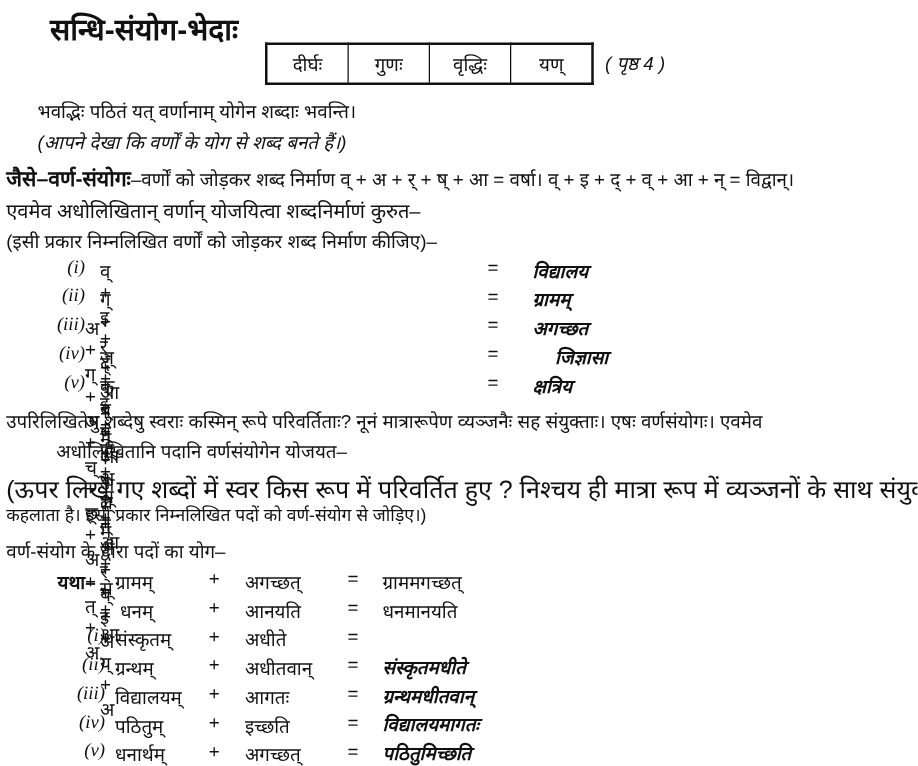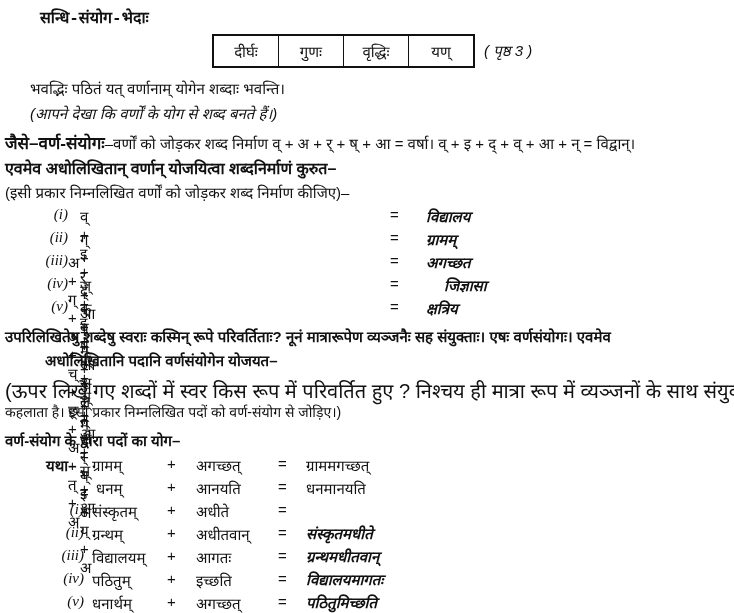--- a/index.html
+++ b/index.html
@@ -11,41 +11,41 @@
       width: 734px;
       height: 613px;
       position: relative;
       overflow: hidden;
       font-family: "Liberation Sans", "DejaVu Sans", sans-serif;
       color: #111111;
     }
     .abs { position: absolute; white-space: nowrap; }
     .title {
       left: 40px; top: 6px;
-      font-size: 16px; font-weight: bold; font-family: Liberation Mono, monospace;
+      font-size: 24px; font-weight: bold;
     }
     .sandhi-table {
       position: absolute;
       left: 212px; top: 34px;
       border-collapse: collapse;
       border: 2px solid #111;
     }
     .sandhi-table td {
       border: 1px solid #111;
       width: 64px; height: 30px;
       text-align: center;
       font-size: 15px;
       padding: 0;
     }
     .page-ref {
       left: 484px; top: 40px;
       font-size: 15px; font-style: italic;
     }
     .line { font-size: 15px; }
-    .bold { font-weight: bold; }
+    .bold { font-weight: normal; }
     .bold-lg { font-weight: bold; font-size: 17px; }
     .ex-row {
       position: absolute;
       font-size: 15px;
       height: 22px;
     }
     .ex-num { position: absolute; font-style: italic; font-family: "Liberation Serif", serif; text-align: right; width: 38px; }
     .ex-expr { position: absolute; }
     .ex-eq { position: absolute; }
     .ex-res { position: absolute; font-weight: bold; font-style: italic; }
@@ -72,21 +72,21 @@
 <table class="sandhi-table">
   <tbody>
       <tr>
     <td>दीर्घः</td>
     <td>गुणः</td>
     <td>वृद्धिः</td>
     <td>यण्</td>
   </tr>
 </tbody>
   </table>
-<div class="abs page-ref">( पृष्ठ 3 )</div>
+<div class="abs page-ref">( पृष्ठ 4 )</div>
 
 <div class="abs line" style="left:30px; top:78px;">भवद्भिः पठितं यत् वर्णानाम् योगेन शब्दाः भवन्ति।</div>
 <div class="abs line" style="left:30px; top:103px;font-style:italic;">(आपने देखा कि वर्णों के योग से शब्द बनते हैं।)</div>
 
 <div class="abs line" style="left:5px; top:131px;">
   <span class="bold-lg">जैसे–वर्ण-संयोगः</span><span>–वर्णों को जोड़कर शब्द निर्माण व् + अ + र् + ष् + आ = वर्षा। व् + इ + द् + व् + आ + न् = विद्वान्।</span>
 </div>
 
 <div class="abs line bold" style="left:5px; top:157px; font-size:16px;">एवमेव अधोलिखितान् वर्णान् योजयित्वा शब्दनिर्माणं कुरुत–</div>
 <div class="abs line" style="left:5px; top:182px;">(इसी प्रकार निम्नलिखित वर्णों को जोड़कर शब्द निर्माण कीजिए)–</div>

